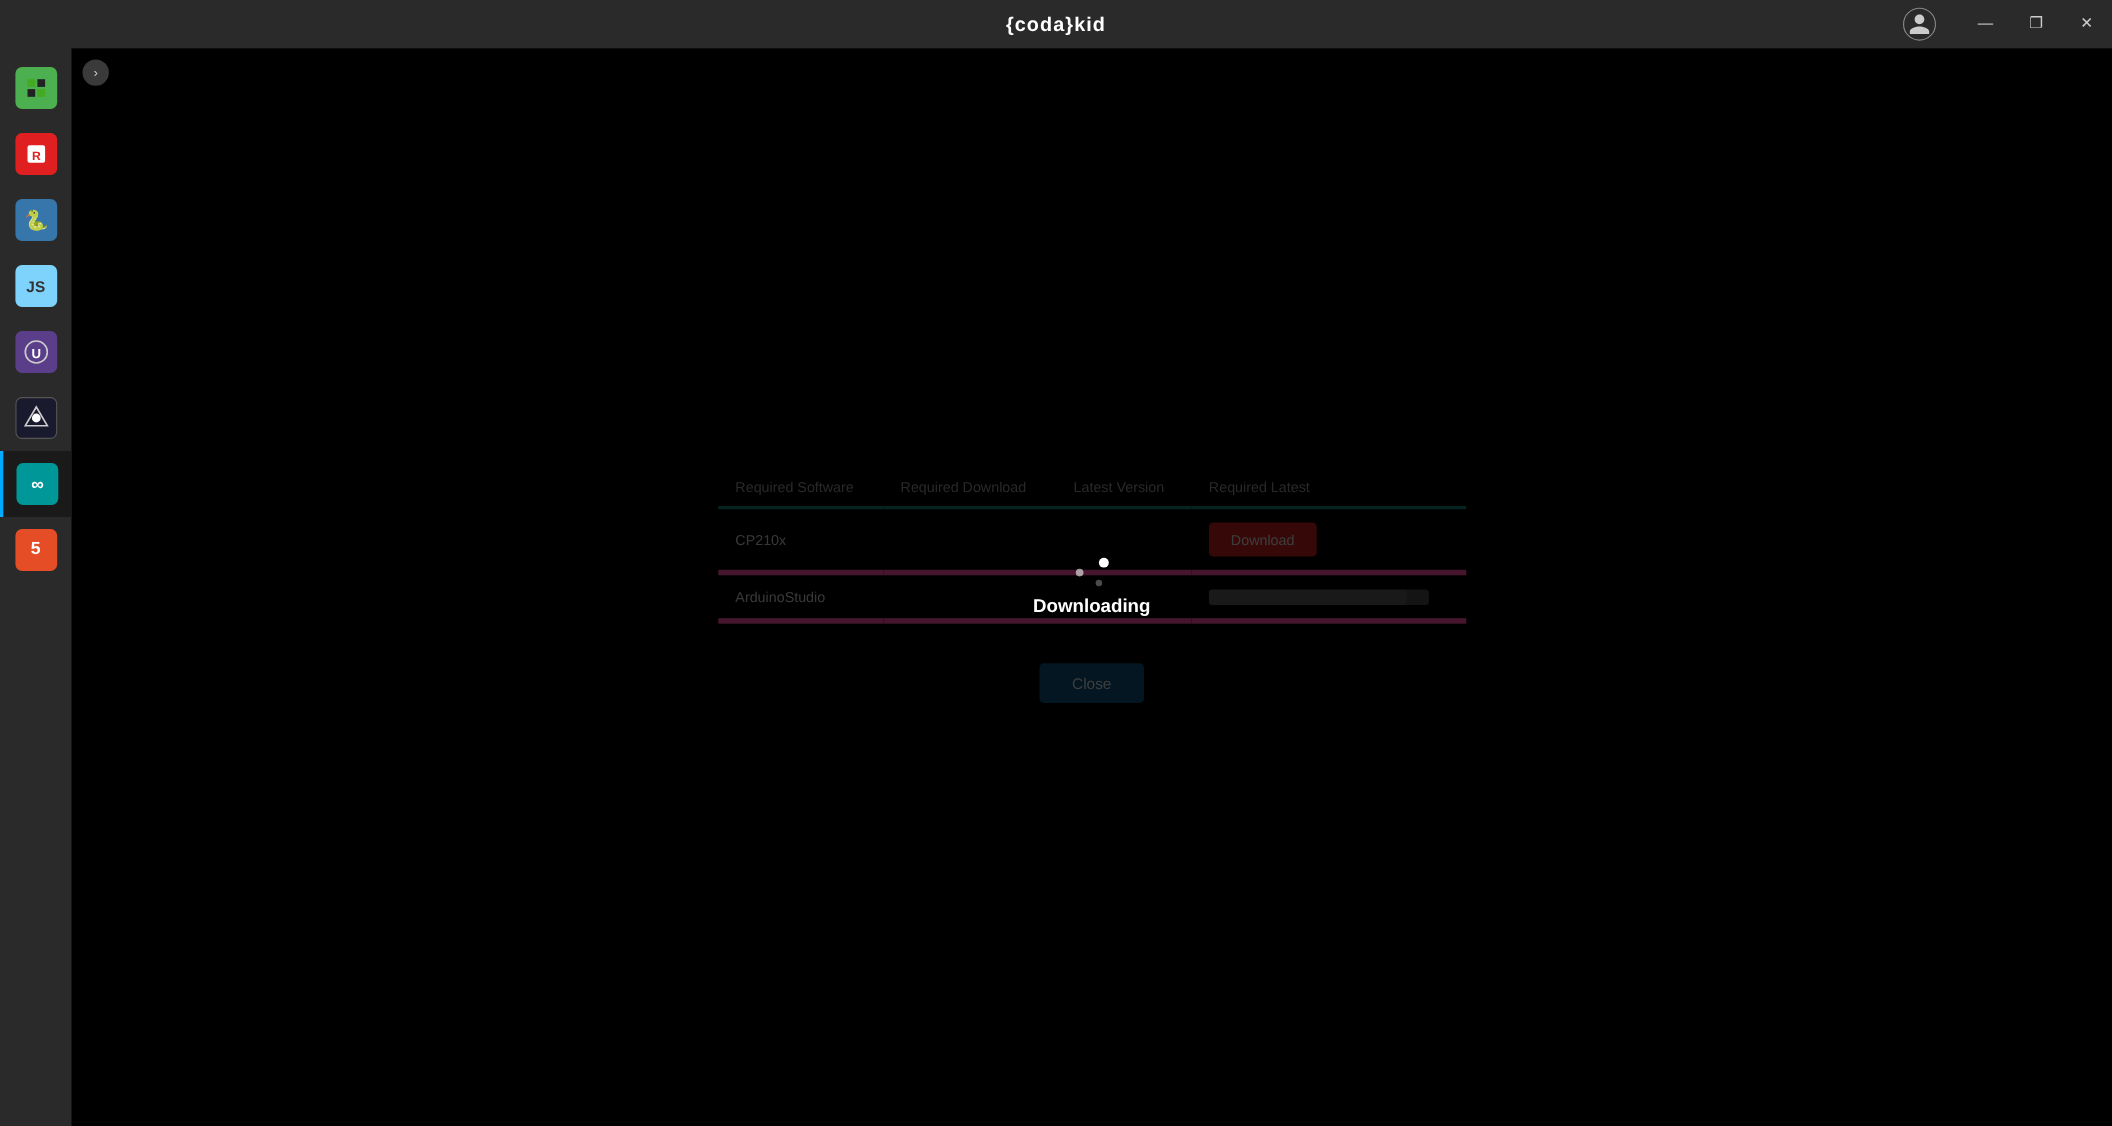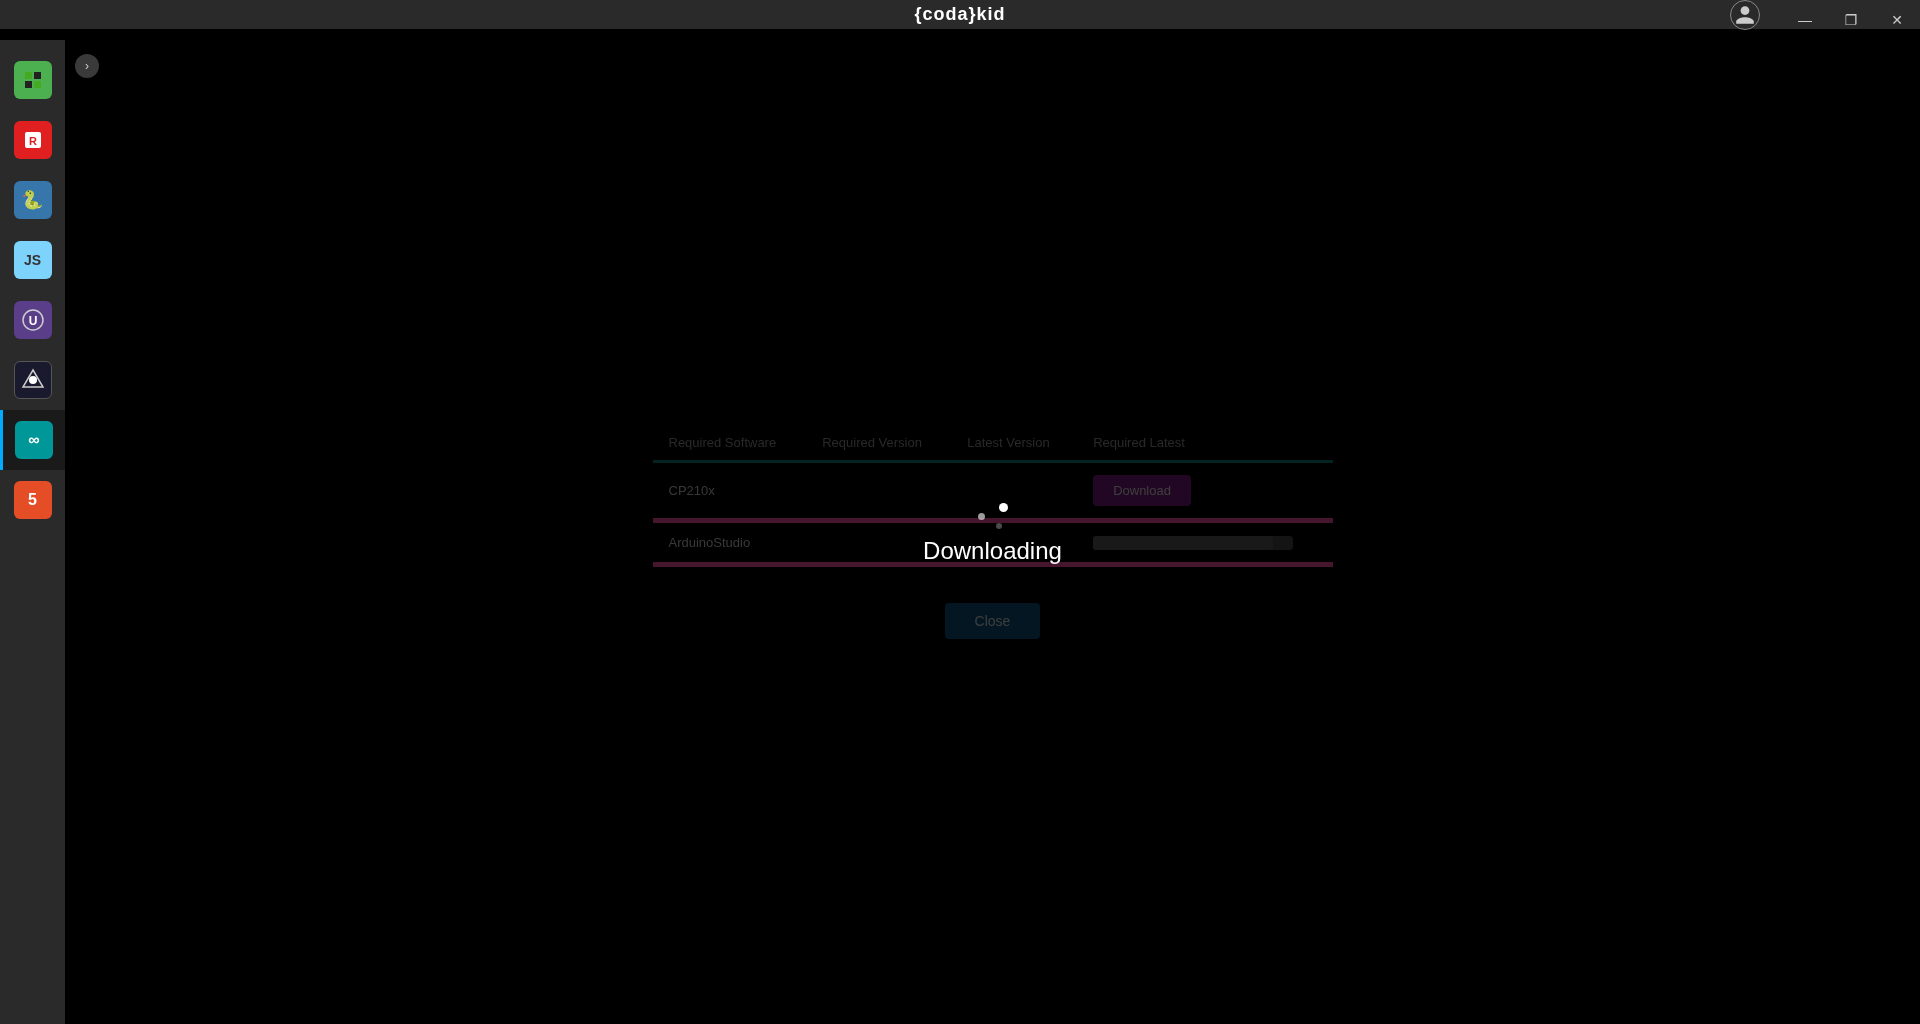--- a/index.html
+++ b/index.html
@@ -10,21 +10,21 @@
       background: #000;
       font-family: 'Segoe UI', Arial, sans-serif;
       overflow: hidden;
       position: relative;
     }
 
     
     #titlebar {
       position: absolute;
       top: 0; left: 0; right: 0;
-      height: 29px;
+      height: 44px;
       background: #2a2a2a;
       display: flex;
       align-items: center;
       justify-content: center;
       z-index: 100;
     }
 
     #titlebar .logo {
       color: #fff;
       font-size: 18px;
@@ -198,21 +198,21 @@
     .software-table td {
       padding: 12px 16px;
       color: #bbb;
     }
 
     .software-table tbody tr {
       border-bottom: 5px solid #ec4899;
     }
 
     .download-btn {
-      background: #701a75;
+      background: #b91c1c;
       color: #ccc;
       border: none;
       padding: 8px 20px;
       border-radius: 4px;
       cursor: pointer;
       font-size: 13px;
     }
 
     .progress-bar-container {
       width: 200px;
@@ -255,22 +255,22 @@
       justify-content: center;
     }
 
     @keyframes spin {
       from { transform: rotate(0deg); }
       to { transform: rotate(360deg); }
     }
 
     .loading-text {
       color: #fff;
-      font-size: 24px;
-      font-weight: 400;
+      font-size: 17px;
+      font-weight: 700;
     }
 
     
     .custom-spinner {
       width: 30px;
       height: 30px;
       position: relative;
       margin-bottom: 8px;
     }
 
@@ -398,21 +398,21 @@
 </div>
 
 <div id="main">
 
   <div id="content-area">
     <div style="display:flex;flex-direction:column;align-items:center;">
       <table class="software-table">
         <thead>
           <tr>
             <th>Required Software</th>
-            <th>Required Version</th>
+            <th>Required Download</th>
             <th>Latest Version</th>
             <th>Required Latest</th>
           </tr>
         </thead>
         <tbody>
           <tr>
             <td>CP210x</td>
             <td></td>
             <td></td>
             <td>

